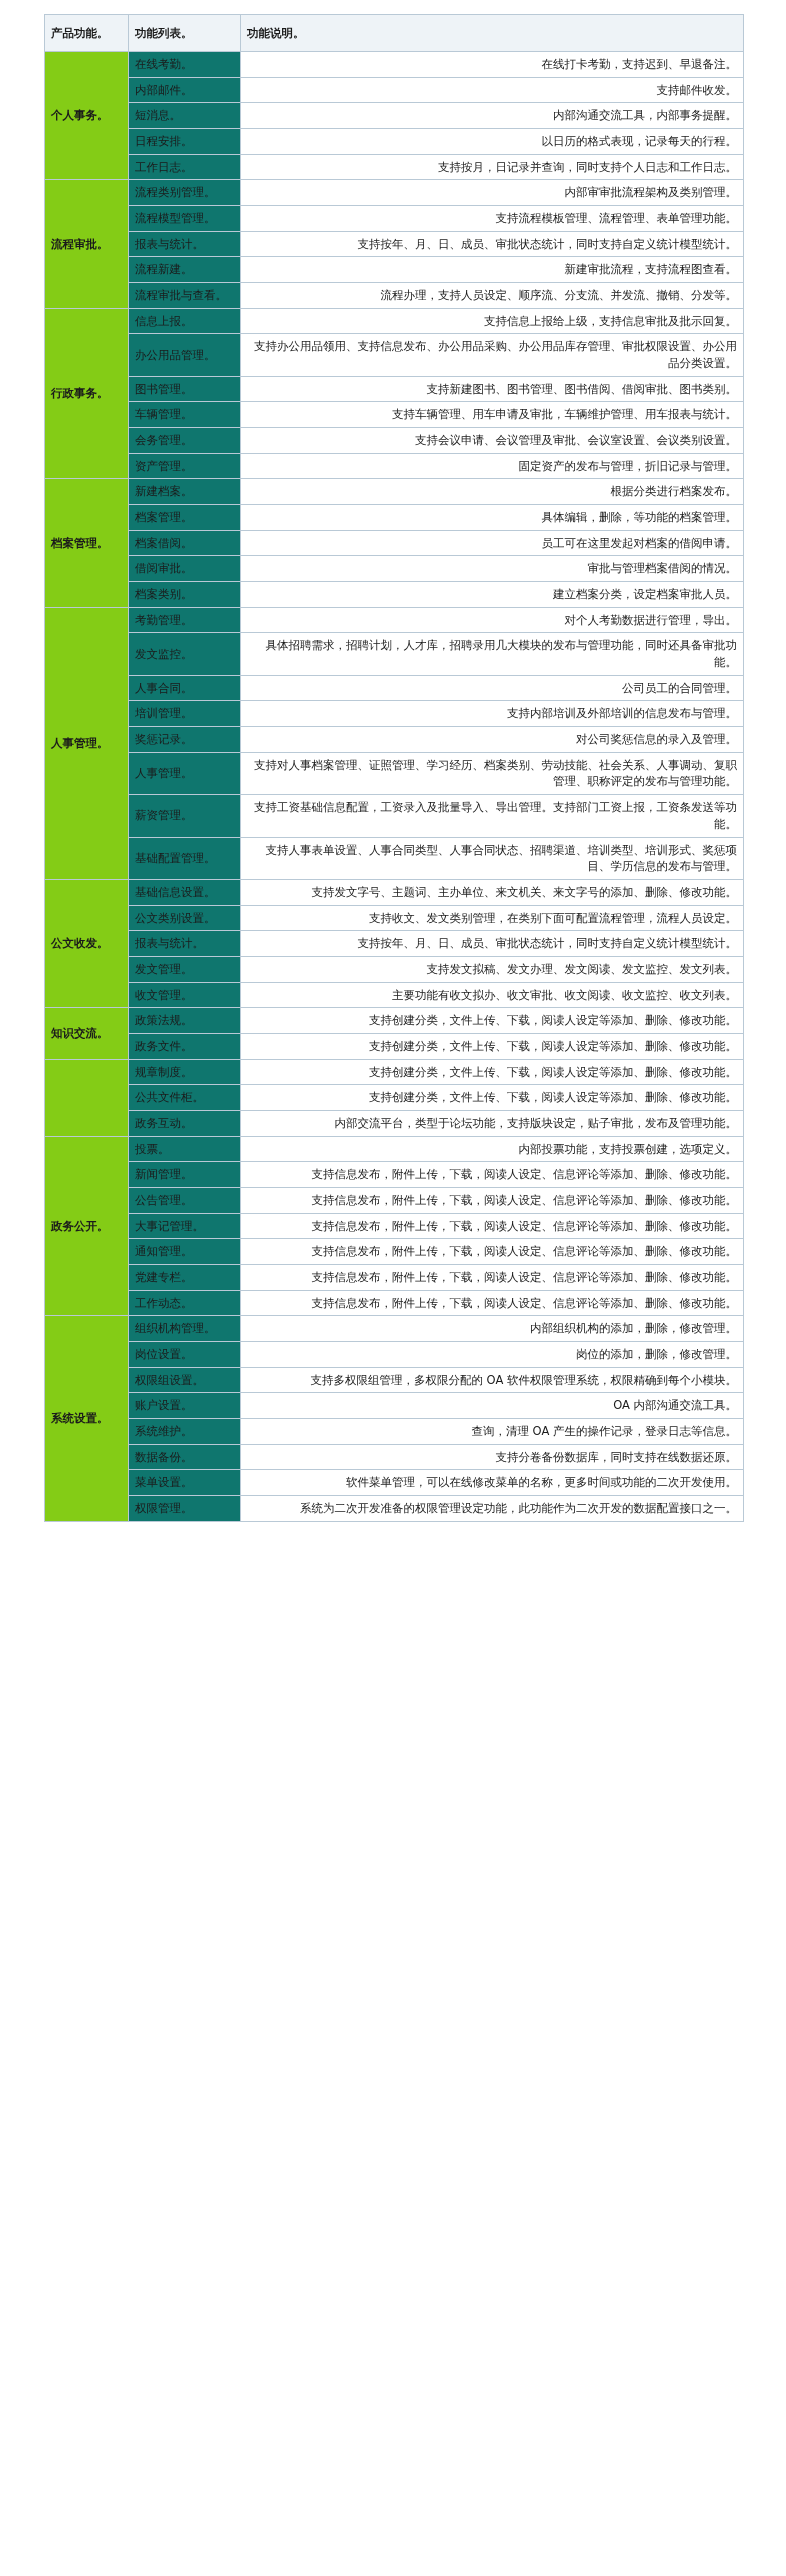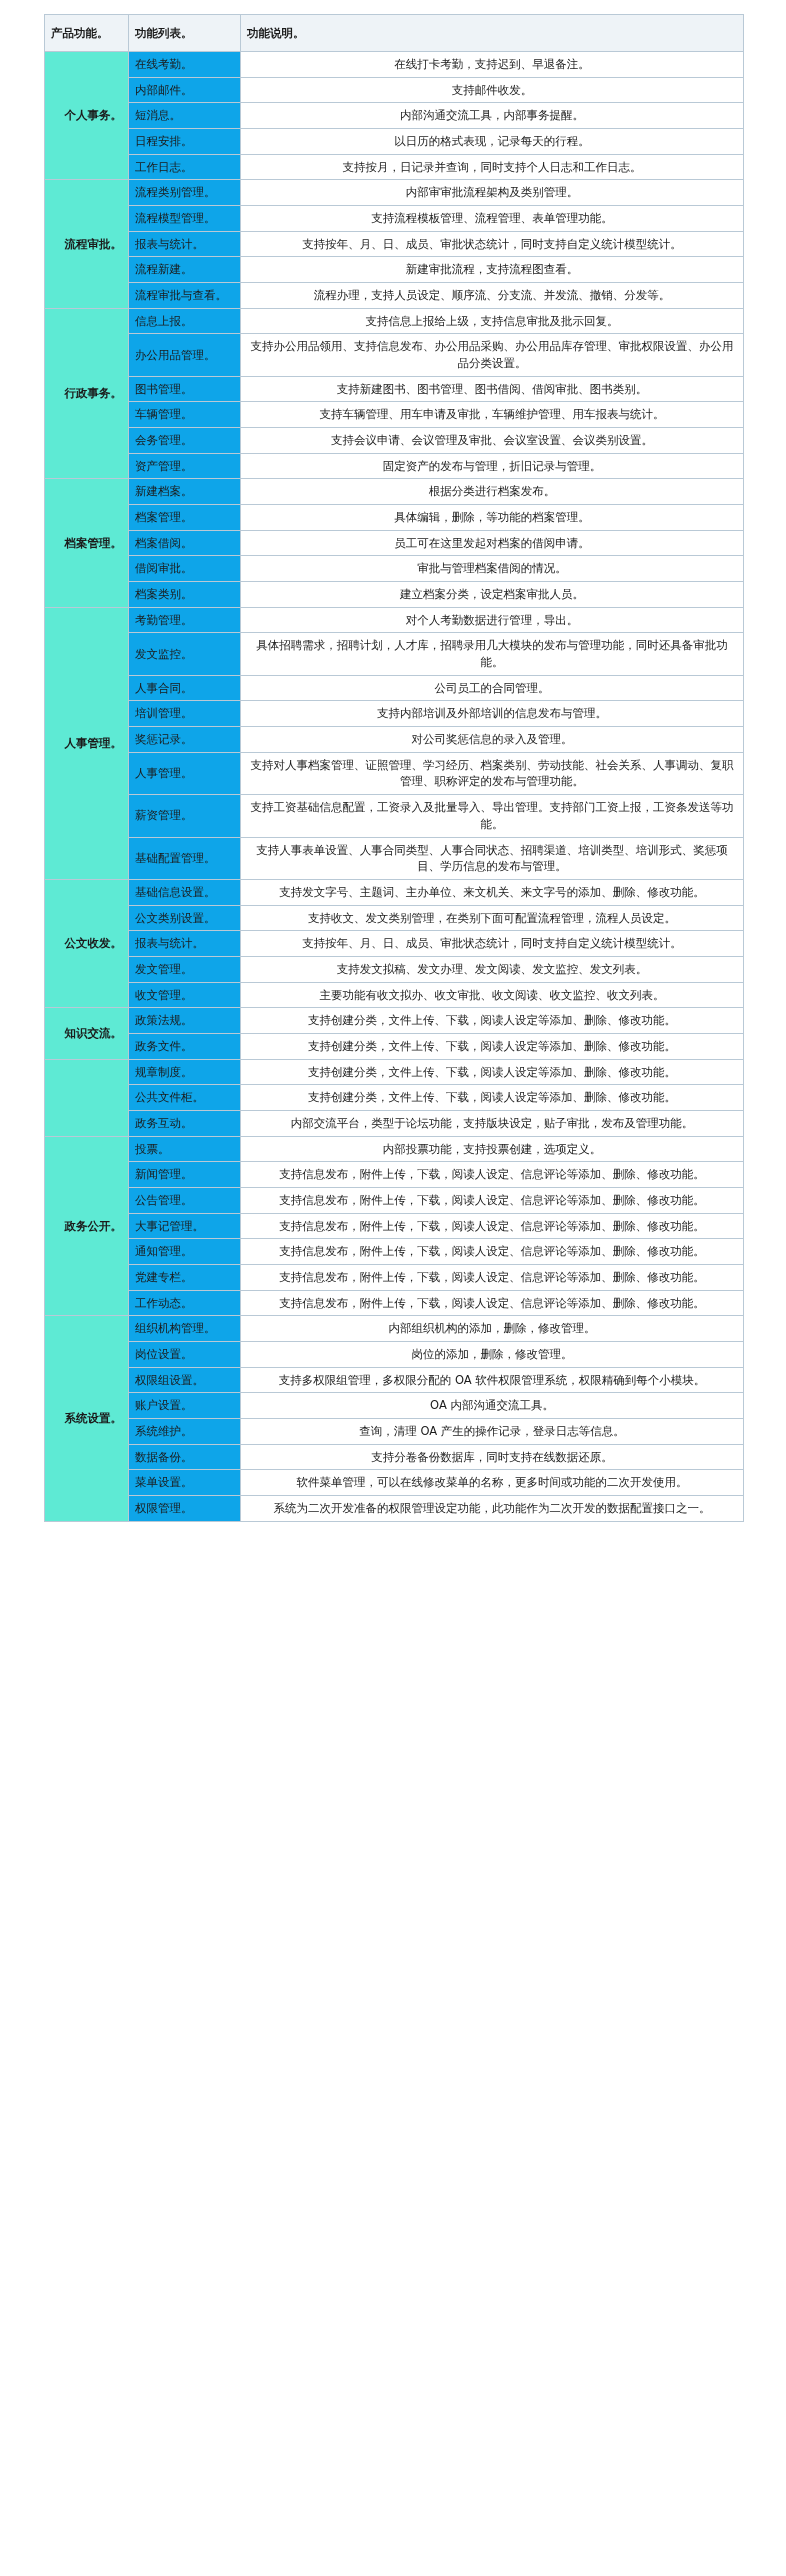--- a/index.html
+++ b/index.html
@@ -39,35 +39,35 @@
   }
   thead th {
     background: #eef3f7;
     font-weight: bold;
     text-align: left;
     height: 28px;
     font-size: 12px;
     color: #121212;
   }
   td.group {
-    text-align: right;
+    text-align: left;
     font-weight: bold;
-    background: #5eead4;
+    background: #84cc16;
     font-size: 12px;
     color: #111111;
   }
   td.feature {
-    background: #0ea5e9;
+    background: #0f766e;
     color: #1b1b1b;
     white-space: nowrap;
   }
   td.desc {
     background: #ffffff;
     color: #1b1b1b;
-    text-align: center;
+    text-align: right;
     margin-left: 20px;
   }
   tbody tr { height: 20px; }
 </style>
 </head>
 <body>
 
 <div class="page">
   <table class="matrix">
     <colgroup>

